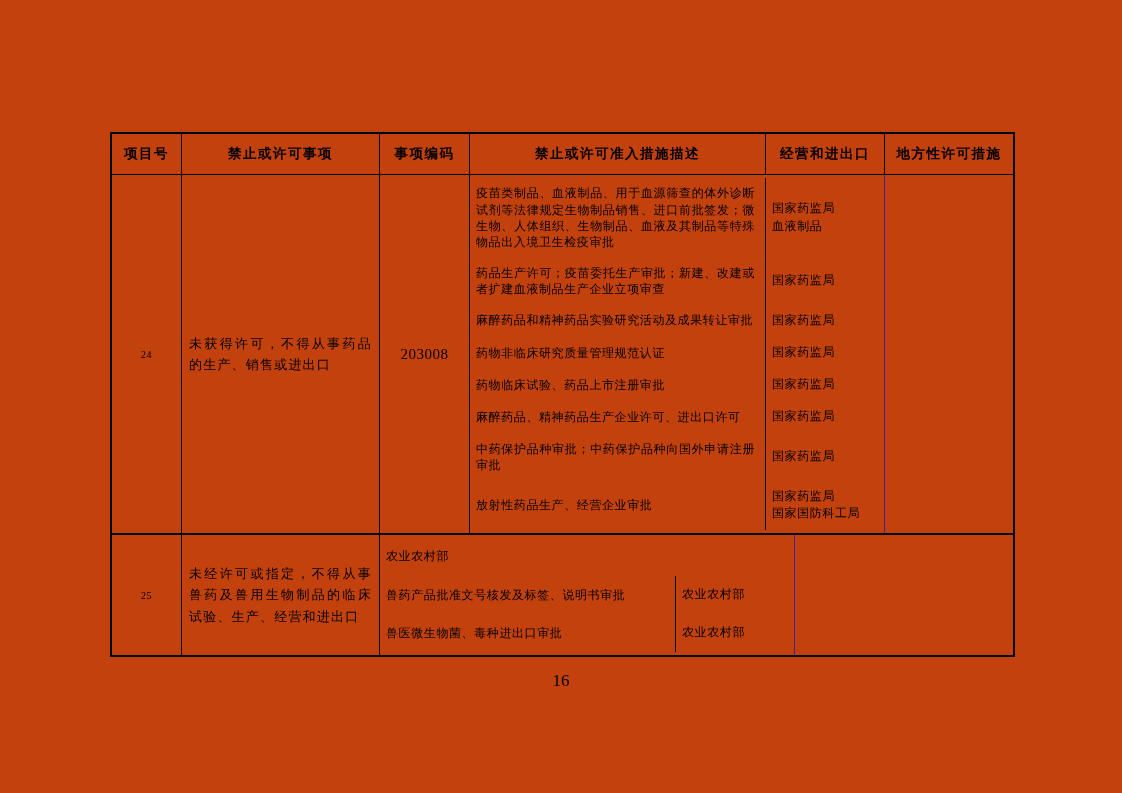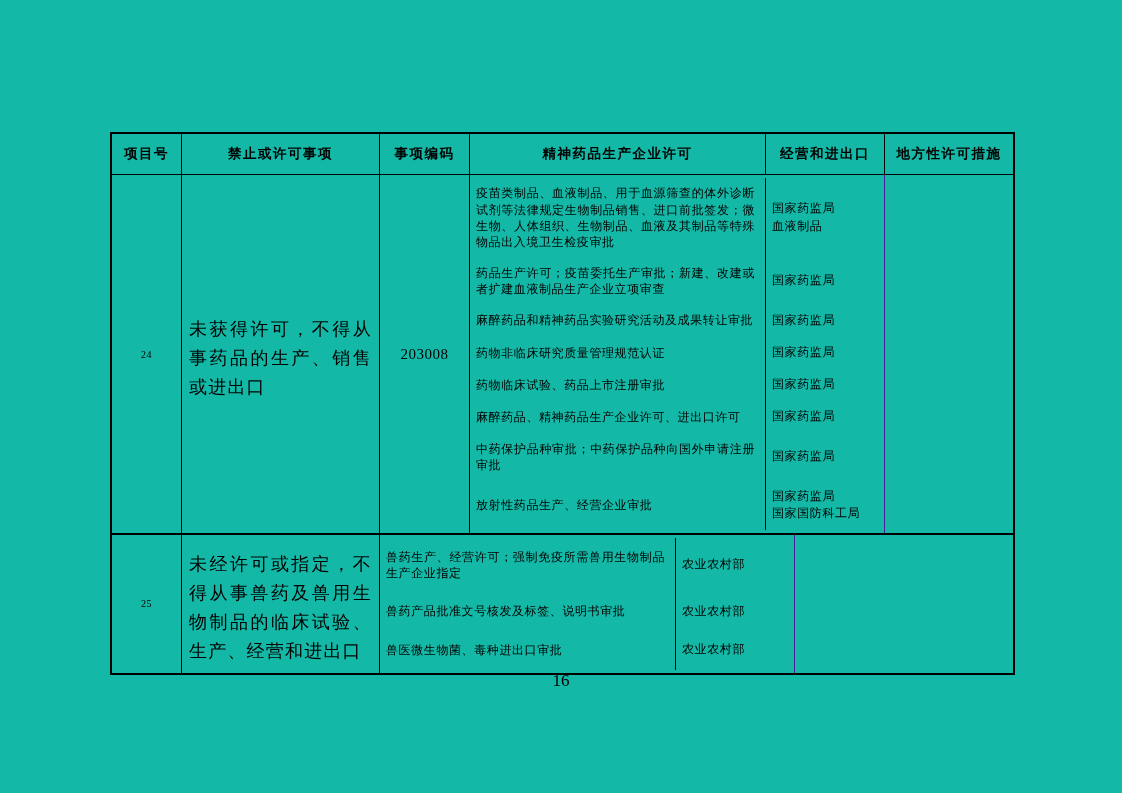--- a/index.html
+++ b/index.html
@@ -2,21 +2,21 @@
 <html><head>
 <meta charset="utf-8">
 <style>
   * { box-sizing: border-box; }
   html, body { margin: 0; padding: 0; background: #ffffff; }
   body {
     width: 1122px; height: 793px;
     font-family: "Liberation Serif", "DejaVu Serif", serif;
     color: #000;
   }
-  .sheet { position: relative; width: 1122px; height: 793px; overflow: hidden; background: #14b8a6; }
+  .sheet { position: relative; width: 1122px; height: 793px; overflow: hidden; background: #c2410c; }
 
   .doc-table {
     position: absolute; left: 110px; top: 132px; width: 905px;
     border: 2px solid #000;
   }
 
   .header-row {
     display: flex; height: 41px;
     border-bottom: 1px solid #000;
     font-weight: bold; font-size: 13.5px; letter-spacing: 1.5px;
@@ -34,21 +34,21 @@
   .body-row { display: flex; align-items: stretch; }
   .body-row + .body-row { border-top: 2px solid #000; }
   #body-rows .body-row:nth-child(1) { min-height: 358px; }
   #body-rows .body-row:nth-child(2) { min-height: 122px; }
 
   .cell { border-right: 1px solid #000; }
   .body-row .cell:last-child { border-right: none; }
 
   .itemno { display: flex; align-items: center; justify-content: center; font-size: 10px; letter-spacing: 0.5px; }
   .matter { display: flex; align-items: center; padding: 6px 7px; }
-  .matter .jtext { font-size: 18px; line-height: 1.62; letter-spacing: 1.2px; text-align: justify; width: 100%; margin-top: 9px; }
+  .matter .jtext { font-size: 13px; line-height: 1.62; letter-spacing: 1.2px; text-align: justify; width: 100%; }
   .codecell { display: flex; align-items: center; justify-content: center; font-size: 15px; letter-spacing: 0.5px; }
 
   .measures {
     width: 415px; display: flex; flex-direction: column;
     border-right: 1px solid #4c1d95; padding: 3px 0;
   }
   .measure { display: flex; align-items: center; flex: 1 1 auto; }
   .mdesc {
     width: 296px; border-right: 1px solid #000; align-self: stretch;
     display: flex; align-items: center; padding: 4px 10px 4px 6px;
@@ -63,21 +63,21 @@
 </style>
 </head>
 <body>
 
 <div class="sheet">
   <div class="doc-table">
     <div class="header-row" id="header-row">
         <div class="hcell c1">项目号</div>
         <div class="hcell c2">禁止或许可事项</div>
         <div class="hcell c3">事项编码</div>
-        <div class="hcell c4">精神药品生产企业许可</div>
+        <div class="hcell c4">禁止或许可准入措施描述</div>
         <div class="hcell c5">经营和进出口</div>
         <div class="hcell c6">地方性许可措施</div>
       </div>
     <div id="body-rows">
   <div class="body-row">
     <div class="cell c1 itemno">24</div>
     <div class="cell c2 matter">
       <span class="jtext">未获得许可，不得从事药品的生产、销售或进出口</span>
     </div>
     <div class="cell c3 codecell">203008</div>
@@ -159,23 +159,20 @@
     <div class="cell c6"></div>
   </div>
 
   <div class="body-row">
     <div class="cell c1 itemno">25</div>
     <div class="cell c2 matter">
       <span class="jtext">未经许可或指定，不得从事兽药及兽用生物制品的临床试验、生产、经营和进出口</span>
     </div>
     <div class="measures">
   <div class="measure">
-    <div class="mdesc">
-      <span class="jtext">兽药生产、经营许可；强制免疫所需兽用生物制品生产企业指定</span>
-    </div>
     <div class="mdept">
                 <div>农业农村部</div>
               </div>
   </div>
 
   <div class="measure">
     <div class="mdesc">
       <span class="jtext">兽药产品批准文号核发及标签、说明书审批</span>
     </div>
     <div class="mdept">

